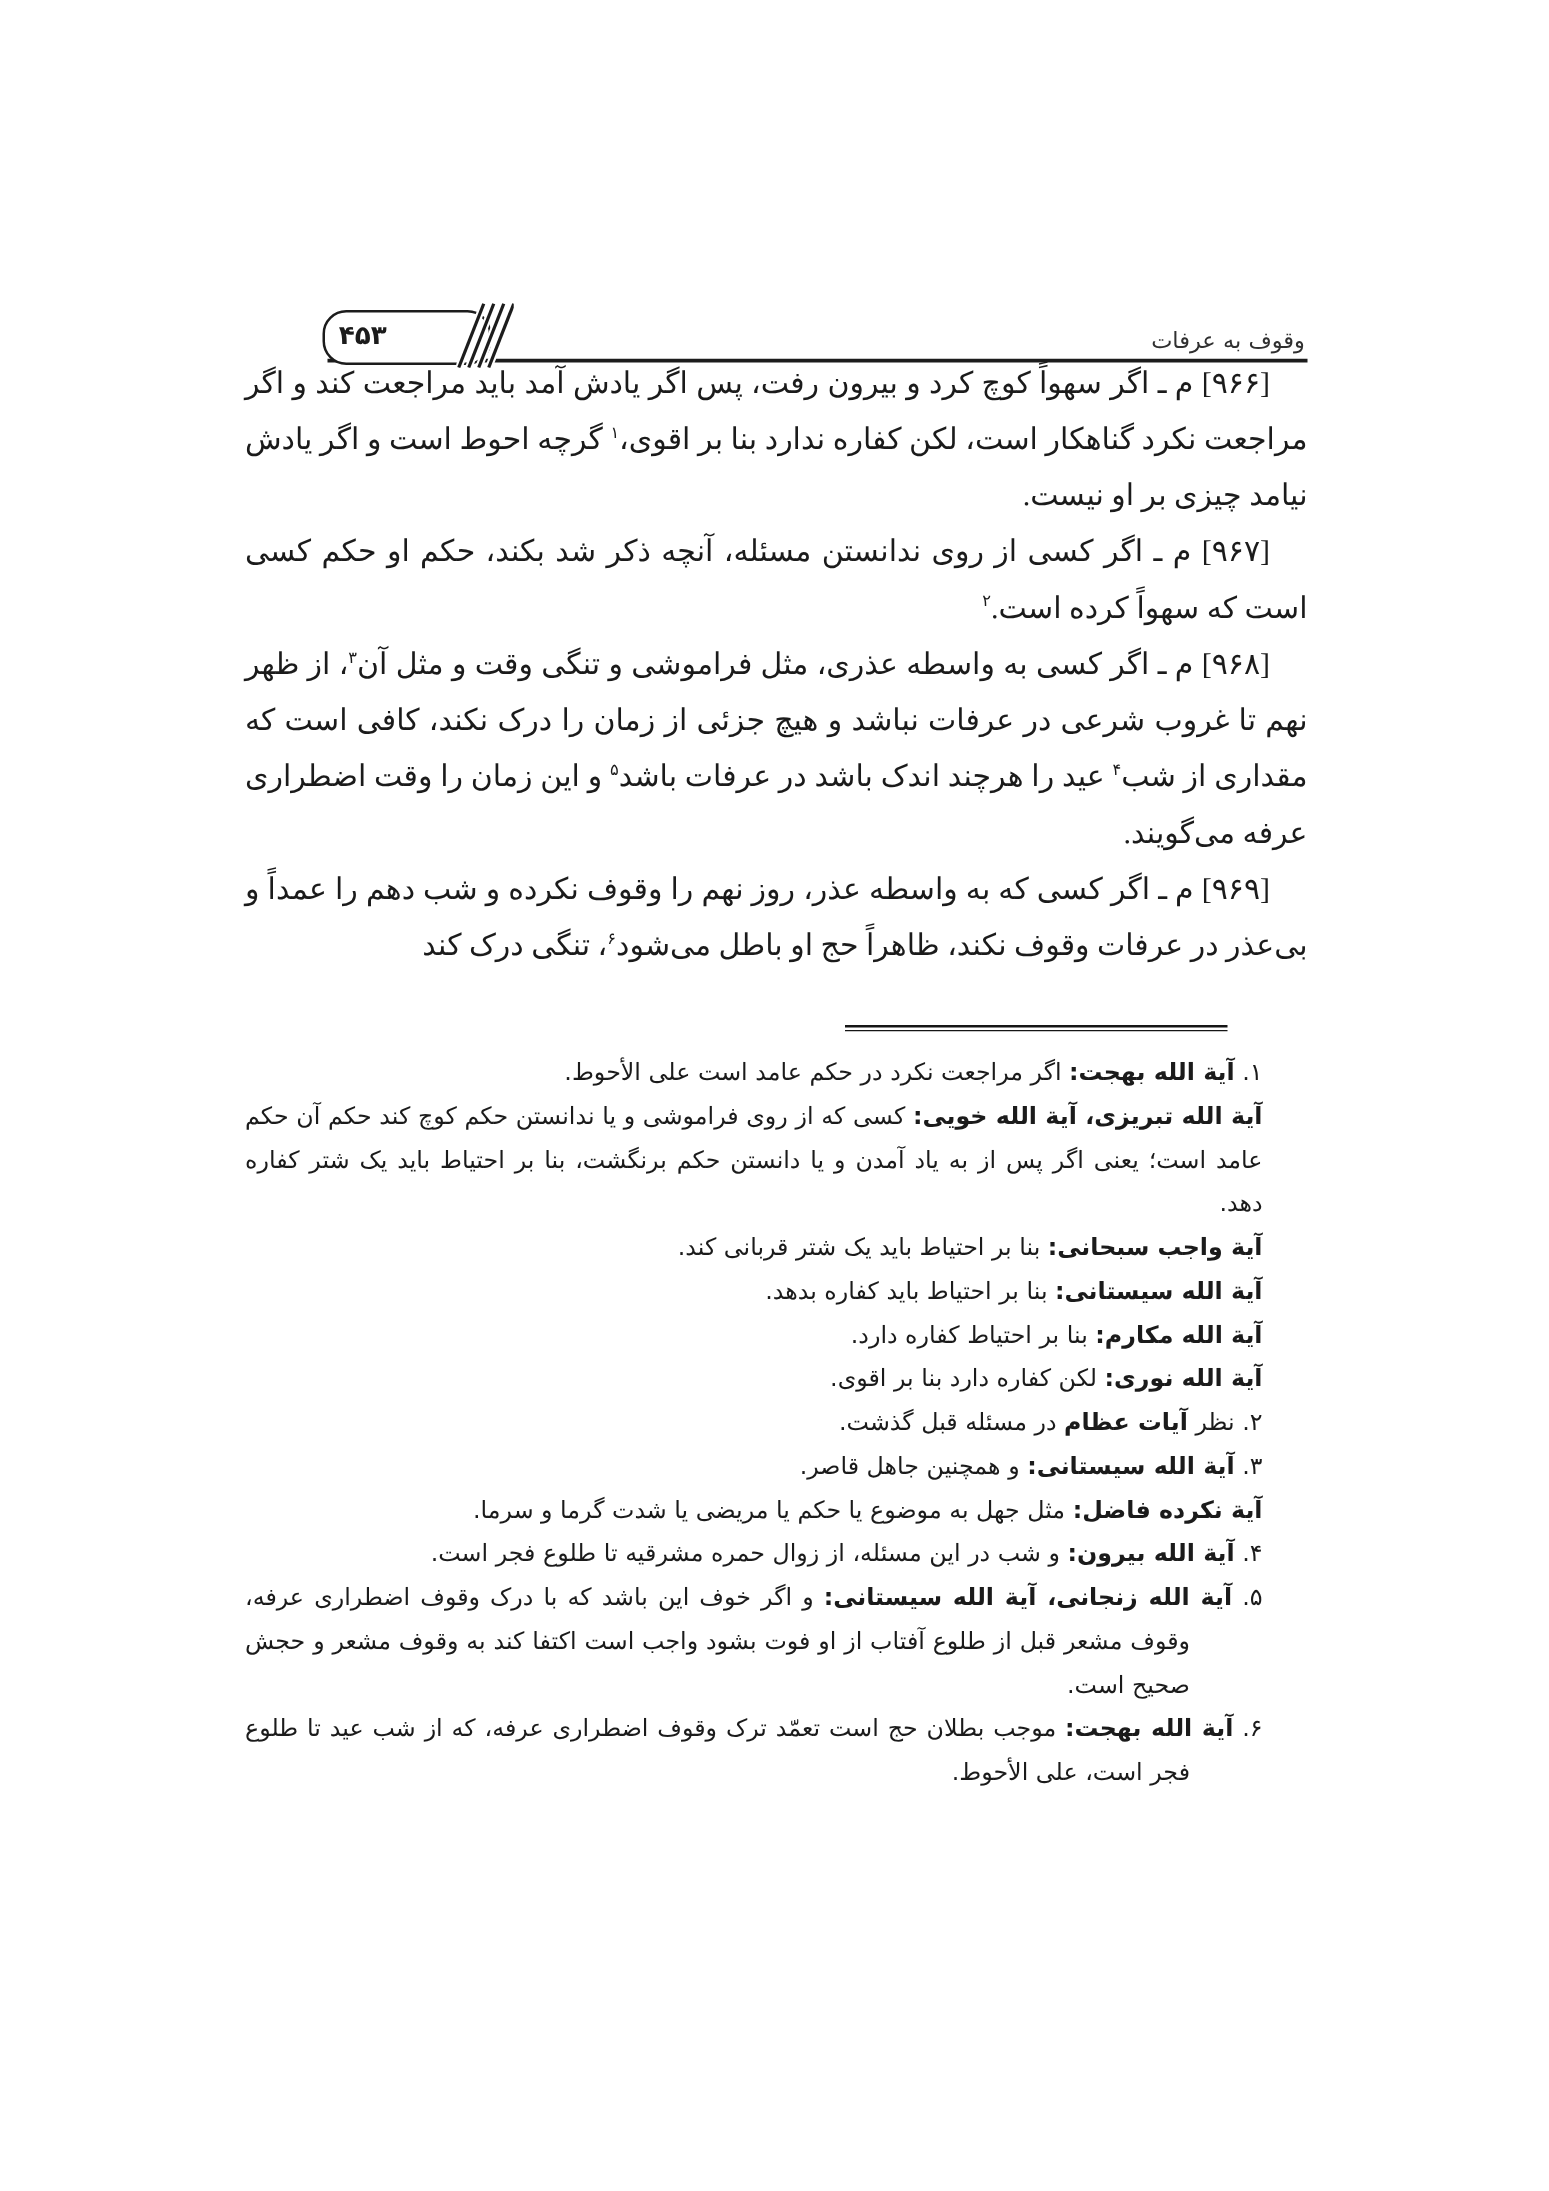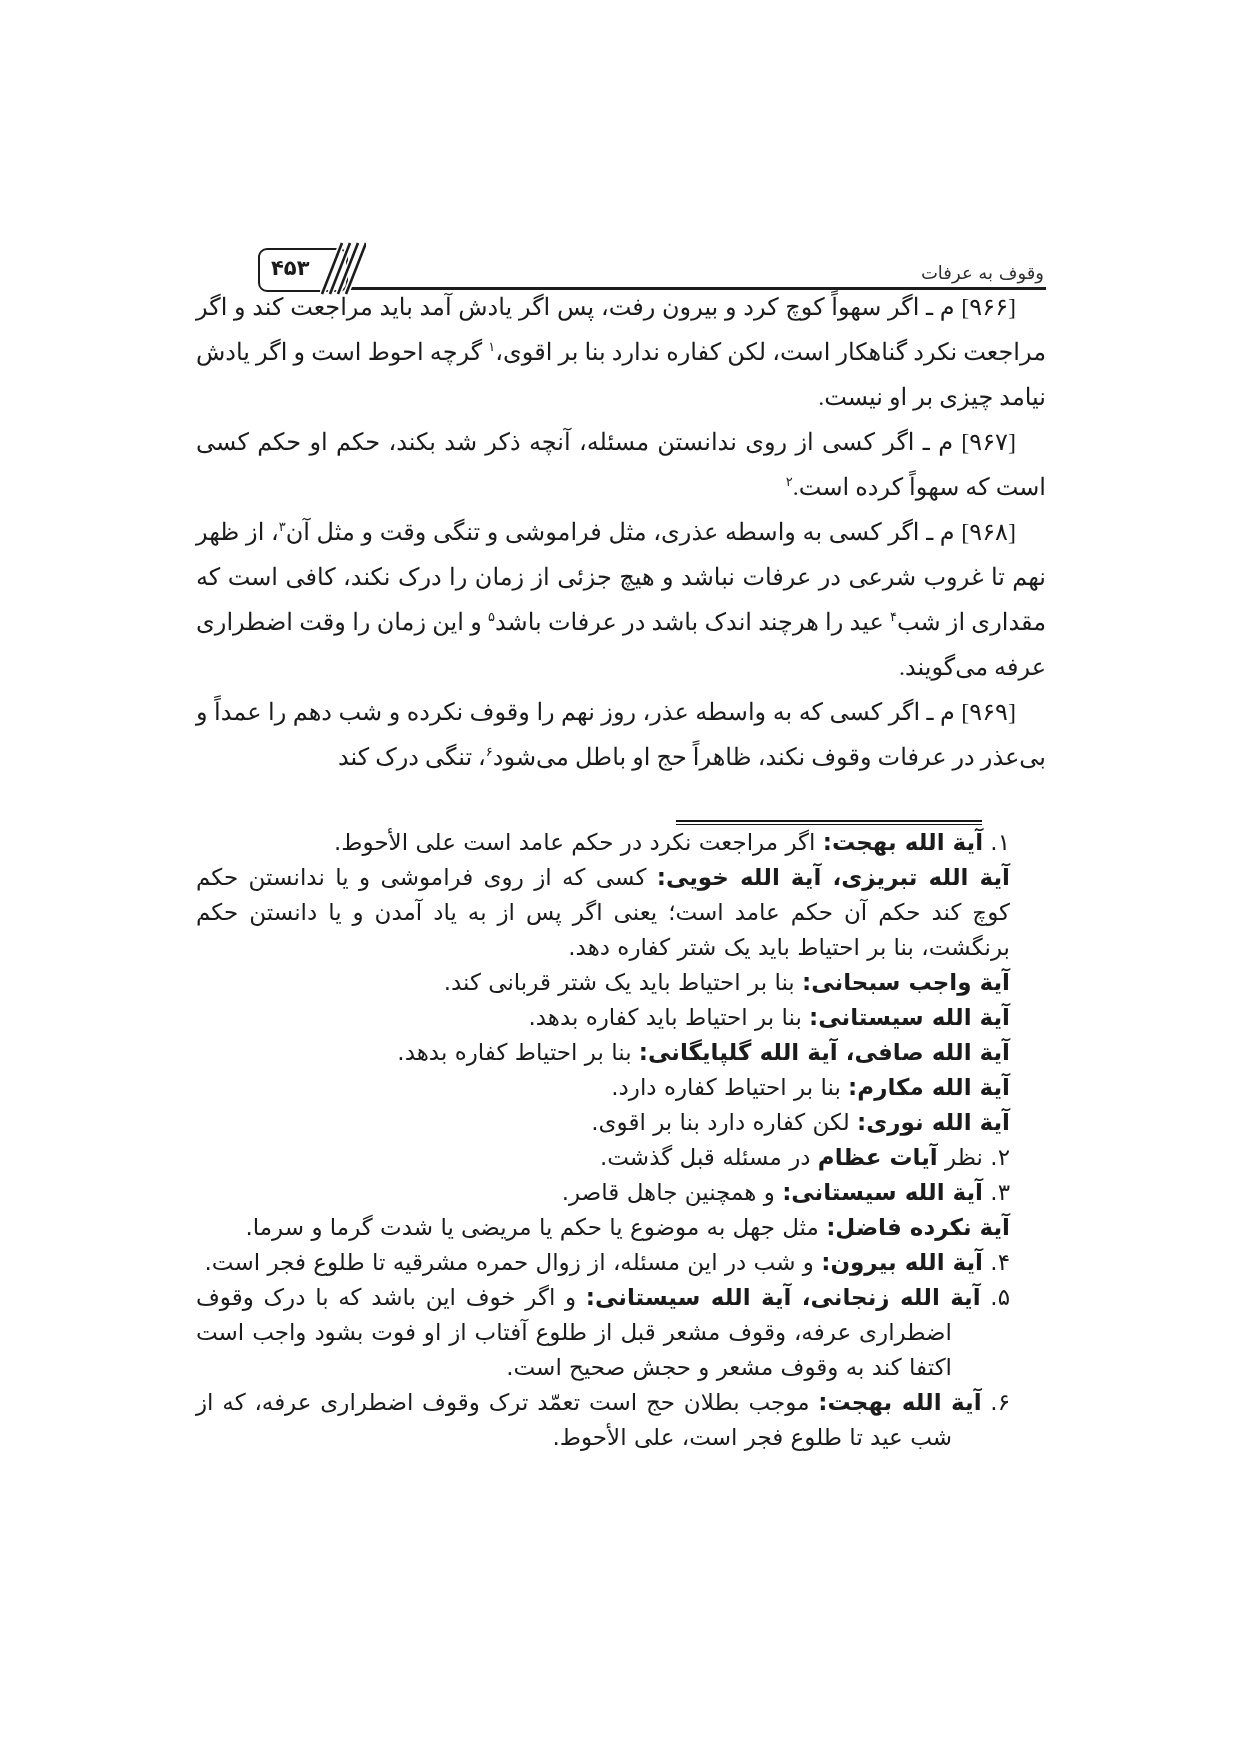--- a/index.html
+++ b/index.html
@@ -5,42 +5,42 @@
   html,body{margin:0;padding:0;background:#ffffff;}
   .page{
     position:relative;width:1239px;height:1753px;background:#ffffff;
     font-family:"DejaVu Sans",sans-serif;color:#1b1b1b;overflow:hidden;
   }
   
   .page-header{position:absolute;top:249px;left:196px;width:850px;height:41px;}
   .header-rule{position:absolute;left:66px;right:0;bottom:0;height:0;border-bottom:3.5px solid #1c1c1c;z-index:1;}
   .page-badge{
     position:absolute;left:62px;bottom:-2px;width:86px;height:40px;
-    background:#ffffff;border:2.5px solid #1c1c1c;border-radius:9px;z-index:2;
+    background:#ffffff;border:2.5px solid #1c1c1c;border-radius:19px;z-index:2;padding-left:45px;
   }
   .badge-number{
     position:absolute;left:11px;top:6px;font-size:21px;font-weight:bold;letter-spacing:1px;
   }
   .slashes{position:absolute;right:-20px;top:-10px;}
   .running-head{
     position:absolute;right:2px;bottom:7px;font-size:18px;color:#303030;direction:rtl;
   }
   
   .body-text{
     position:absolute;top:285px;left:196px;width:850px;
     direction:rtl;text-align:justify;font-size:24px;line-height:45px;font-family:Liberation Serif, serif;
   }
   .body-par{margin:0;text-indent:30px;}
   .fn-ref{font-size:13px;vertical-align:super;line-height:0;}
   
   .page-footer{position:absolute;top:820px;left:196px;width:850px;direction:rtl;}
   .fn-sep{width:306px;height:0;border-top:2.5px solid #151515;border-bottom:1.5px solid #151515;padding-top:1.5px;margin-right:64px;}
   .footnotes{
-    margin-top:0;margin-right:36px;
-    text-align:justify;font-size:23px;line-height:35px;
+    margin-top:16px;margin-right:36px;
+    text-align:justify;font-size:19px;line-height:35px;
   }
   .fn-entry{margin:0;padding-right:58px;text-indent:-58px;}
   .fn-entry.sub{padding-right:0;text-indent:0;}
   .fn-num{font-weight:normal;}
   .marja{font-weight:bold;}
   span[data-name="text-run"]{font-weight:normal;}
 </style>
 </head>
 <body>
 
@@ -71,21 +71,20 @@
       <p class="body-par" data-name="body-paragraph"><span data-name="text-run">[۹۶۹] م ـ اگر کسی که به واسطه عذر، روز نهم را وقوف نکرده و شب دهم را عمداً و بی‌عذر در عرفات وقوف نکند، ظاهراً حج او باطل می‌شود</span><sup class="fn-ref" data-name="footnote-ref">۶</sup><span data-name="text-run">، تنگی درک کند</span></p>
     </div>
 
   <div class="page-footer" data-name="page-footer">
     <div class="fn-sep" data-name="footnote-separator"></div>
     <div class="footnotes" data-name="footnotes">
         <p class="fn-entry" data-name="footnote-entry"><span class="fn-num" data-name="footnote-number">۱.&nbsp;</span><b class="marja" data-name="marja-name">آیة الله بهجت:</b><span data-name="text-run"> اگر مراجعت نکرد در حکم عامد است علی الأحوط.</span></p>
         <p class="fn-entry sub" data-name="footnote-entry"><b class="marja" data-name="marja-name">آیة الله تبریزی، آیة الله خویی:</b><span data-name="text-run"> کسی که از روی فراموشی و یا ندانستن حکم کوچ کند حکم آن حکم عامد است؛ یعنی اگر پس از به یاد آمدن و یا دانستن حکم برنگشت، بنا بر احتیاط باید یک شتر کفاره دهد.</span></p>
         <p class="fn-entry sub" data-name="footnote-entry"><b class="marja" data-name="marja-name">آیة واجب سبحانی:</b><span data-name="text-run"> بنا بر احتیاط باید یک شتر قربانی کند.</span></p>
         <p class="fn-entry sub" data-name="footnote-entry"><b class="marja" data-name="marja-name">آیة الله سیستانی:</b><span data-name="text-run"> بنا بر احتیاط باید کفاره بدهد.</span></p>
-        <p class="fn-entry sub" data-name="footnote-entry"><b class="marja" data-name="marja-name">آیة الله صافی، آیة الله گلپایگانی:</b><span data-name="text-run"> بنا بر احتیاط کفاره بدهد.</span></p>
         <p class="fn-entry sub" data-name="footnote-entry"><b class="marja" data-name="marja-name">آیة الله مکارم:</b><span data-name="text-run"> بنا بر احتیاط کفاره دارد.</span></p>
         <p class="fn-entry sub" data-name="footnote-entry"><b class="marja" data-name="marja-name">آیة الله نوری:</b><span data-name="text-run"> لکن کفاره دارد بنا بر اقوی.</span></p>
         <p class="fn-entry" data-name="footnote-entry"><span class="fn-num" data-name="footnote-number">۲.&nbsp;</span><span data-name="text-run">نظر </span><b class="marja" data-name="marja-name">آیات عظام</b><span data-name="text-run"> در مسئله قبل گذشت.</span></p>
         <p class="fn-entry" data-name="footnote-entry"><span class="fn-num" data-name="footnote-number">۳.&nbsp;</span><b class="marja" data-name="marja-name">آیة الله سیستانی:</b><span data-name="text-run"> و همچنین جاهل قاصر.</span></p>
         <p class="fn-entry sub" data-name="footnote-entry"><b class="marja" data-name="marja-name">آیة نکرده فاضل:</b><span data-name="text-run"> مثل جهل به موضوع یا حکم یا مریضی یا شدت گرما و سرما.</span></p>
         <p class="fn-entry" data-name="footnote-entry"><span class="fn-num" data-name="footnote-number">۴.&nbsp;</span><b class="marja" data-name="marja-name">آیة الله بیرون:</b><span data-name="text-run"> و شب در این مسئله، از زوال حمره مشرقیه تا طلوع فجر است.</span></p>
         <p class="fn-entry" data-name="footnote-entry"><span class="fn-num" data-name="footnote-number">۵.&nbsp;</span><b class="marja" data-name="marja-name">آیة الله زنجانی، آیة الله سیستانی:</b><span data-name="text-run"> و اگر خوف این باشد که با درک وقوف اضطراری عرفه، وقوف مشعر قبل از طلوع آفتاب از او فوت بشود واجب است اکتفا کند به وقوف مشعر و حجش صحیح است.</span></p>
         <p class="fn-entry" data-name="footnote-entry"><span class="fn-num" data-name="footnote-number">۶.&nbsp;</span><b class="marja" data-name="marja-name">آیة الله بهجت:</b><span data-name="text-run"> موجب بطلان حج است تعمّد ترک وقوف اضطراری عرفه، که از شب عید تا طلوع فجر است، علی الأحوط.</span></p>
       </div>
   </div>

